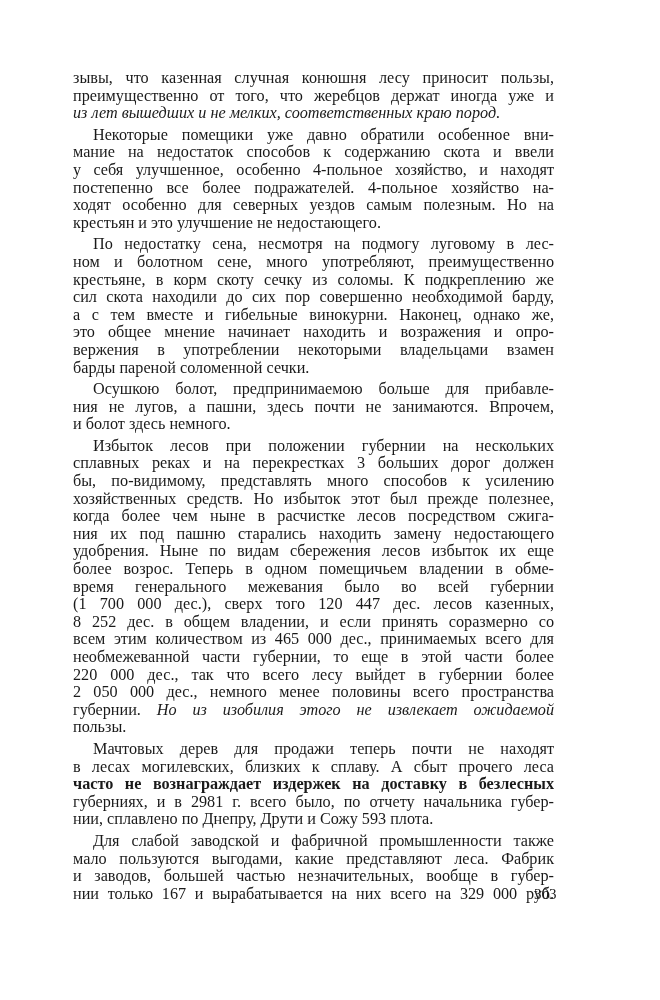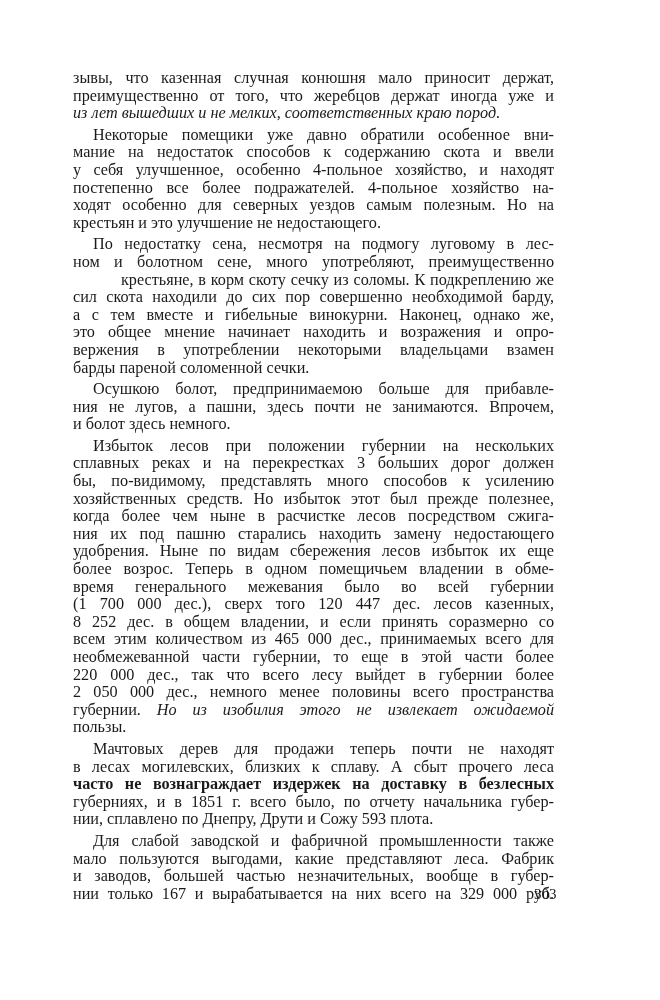--- a/index.html
+++ b/index.html
@@ -40,38 +40,38 @@
     font-family: "Liberation Serif", "DejaVu Serif", serif;
     text-align: center;
   }
 </style>
 </head>
 <body>
 
 <div class="page">
 
   <div class="para">
-    <span class="line" style="white-space: nowrap;">зывы, что казенная  случная конюшня мало приносит держат,</span>
+    <span class="line" style="white-space: nowrap;">зывы, что казенная  случная конюшня лесу приносит пользы,</span>
     <span class="line" style="white-space: nowrap;">преимущественно от того, что жеребцов держат иногда уже и</span>
     <span class="line last" style="white-space: nowrap; font-style: italic;">из лет  вышедших и не мелких,  соответственных  краю пород.</span>
   </div>
 
   <div class="para">
     <span class="line indent" style="white-space: nowrap;">Некоторые помещики уже давно обратили особенное вни-</span>
     <span class="line" style="white-space: nowrap;">мание на недостаток  способов к содержанию  скота и ввели</span>
     <span class="line" style="white-space: nowrap;">у себя улучшенное, особенно 4-польное хозяйство, и находят</span>
     <span class="line" style="white-space: nowrap;">постепенно все более подражателей. 4-польное хозяйство на-</span>
     <span class="line" style="white-space: nowrap;">ходят особенно для северных  уездов самым полезным. Но на</span>
     <span class="line last" style="white-space: nowrap;">крестьян и это улучшение не недостающего.</span>
   </div>
 
   <div class="para">
     <span class="line indent" style="white-space: nowrap;">По недостатку  сена, несмотря на подмогу луговому в лес-</span>
     <span class="line" style="white-space: nowrap;">ном и болотном  сене, много  употребляют, преимущественно</span>
-    <span class="line" style="white-space: nowrap; margin-left: 48px;">крестьяне, в корм скоту сечку из соломы. К подкреплению же</span>
+    <span class="line" style="white-space: nowrap;">крестьяне, в корм скоту сечку из соломы. К подкреплению же</span>
     <span class="line" style="white-space: nowrap;">сил скота находили до сих пор совершенно необходимой барду,</span>
     <span class="line" style="white-space: nowrap;">а с тем вместе и гибельные винокурни.  Наконец, однако же,</span>
     <span class="line" style="white-space: nowrap;">это общее мнение  начинает находить и возражения и опро-</span>
     <span class="line" style="white-space: nowrap;">вержения в употреблении  некоторыми  владельцами взамен</span>
     <span class="line last" style="white-space: nowrap;">барды пареной соломенной сечки.</span>
   </div>
 
   <div class="para">
     <span class="line indent" style="white-space: nowrap;">Осушкою болот, предпринимаемою больше для прибавле-</span>
     <span class="line" style="white-space: nowrap;">ния не лугов, а пашни, здесь  почти не занимаются. Впрочем,</span>
@@ -95,21 +95,21 @@
     <span class="line" style="white-space: nowrap;">220 000 дес., так  что  всего  лесу  выйдет  в  губернии  более</span>
     <span class="line" style="white-space: nowrap;">2 050 000 дес., немного  менее  половины  всего  пространства</span>
     <span class="line" style="white-space: nowrap;"><span>губернии.</span> <span class="it">Но из  изобилия  этого  не  извлекает  ожидаемой</span></span>
     <span class="line last" style="white-space: nowrap;">пользы.</span>
   </div>
 
   <div class="para">
     <span class="line indent" style="white-space: nowrap;">Мачтовых дерев для продажи  теперь  почти не  находят</span>
     <span class="line" style="white-space: nowrap;">в лесах могилевских, близких к сплаву. А сбыт прочего леса</span>
     <span class="line" style="white-space: nowrap; font-weight: bold;">часто не вознаграждает  издержек  на доставку в безлесных</span>
-    <span class="line" style="white-space: nowrap;">губерниях, и в 1851 г. всего было, по отчету начальника губер-</span>
+    <span class="line" style="white-space: nowrap;">губерниях, и в 2981 г. всего было, по отчету начальника губер-</span>
     <span class="line last" style="white-space: nowrap;">нии, сплавлено по Днепру, Друти и Сожу 593 плота.</span>
   </div>
 
   <div class="para">
     <span class="line indent" style="white-space: nowrap;">Для слабой заводской и фабричной промышленности также</span>
     <span class="line" style="white-space: nowrap;">мало пользуются выгодами, какие представляют леса. Фабрик</span>
     <span class="line" style="white-space: nowrap;">и заводов, большей частью незначительных, вообще в губер-</span>
     <span class="line" style="white-space: nowrap;">нии только 167 и вырабатывается на них всего на 329 000 руб.</span>
   </div>
 

